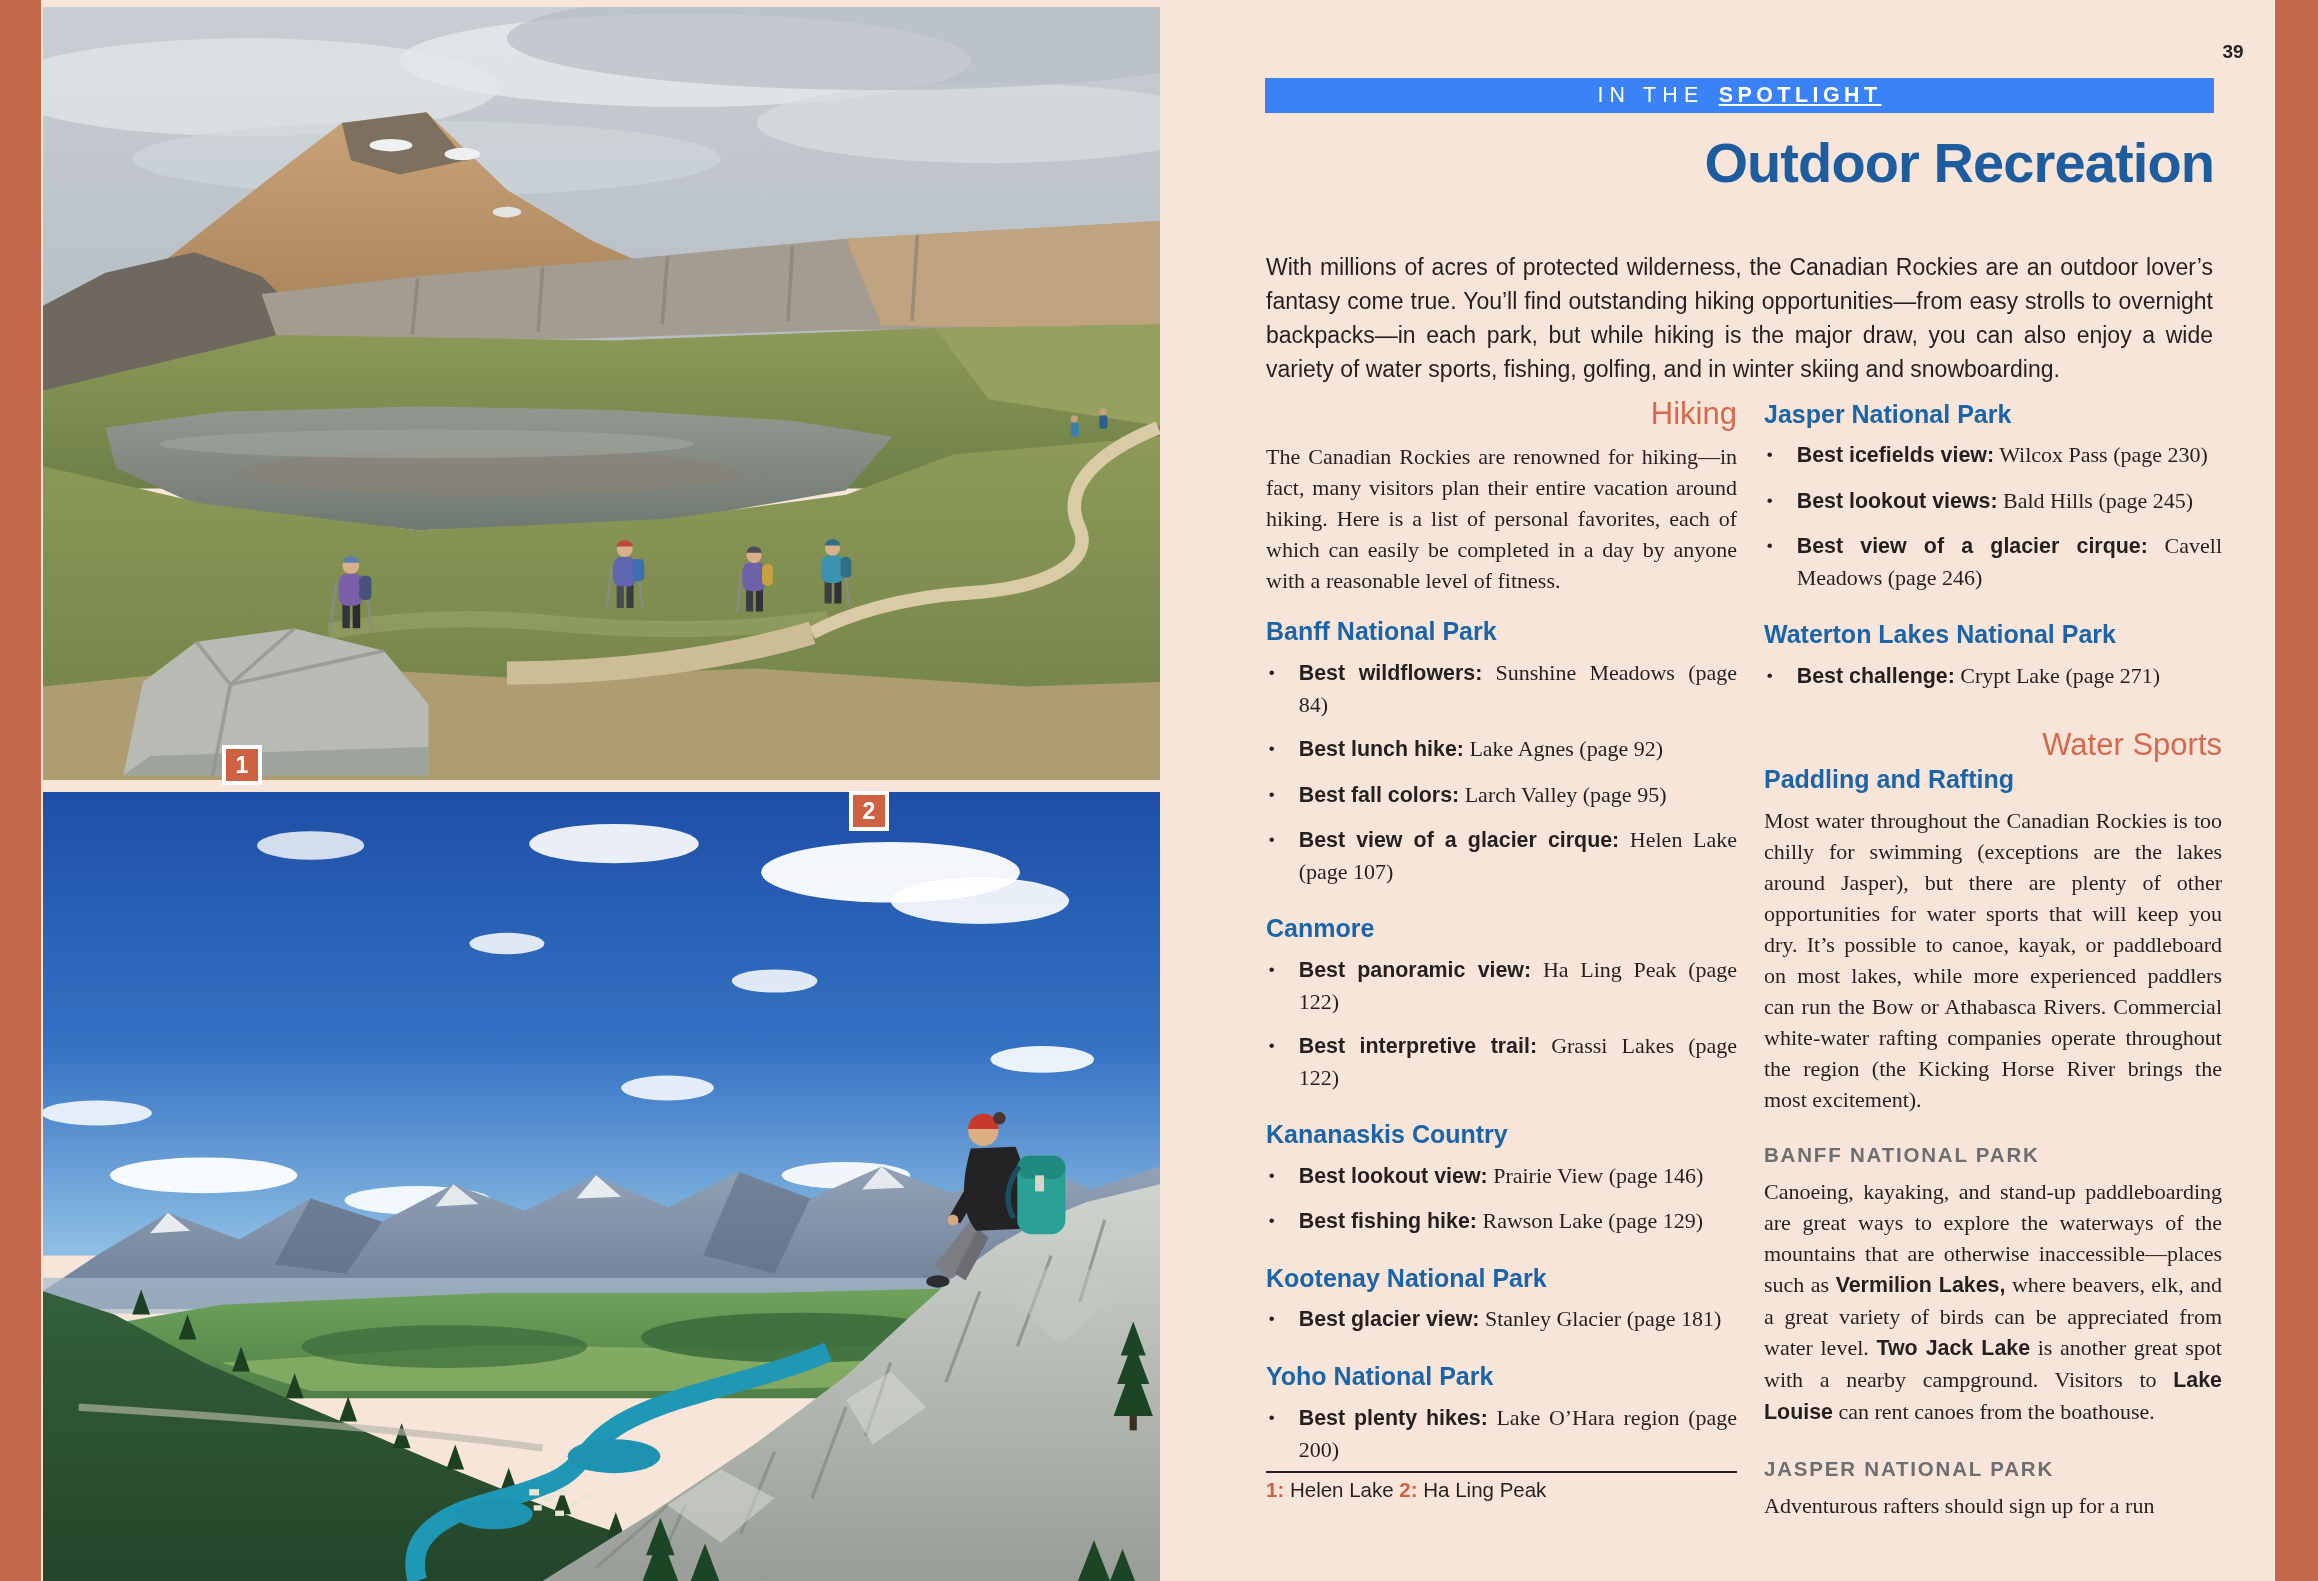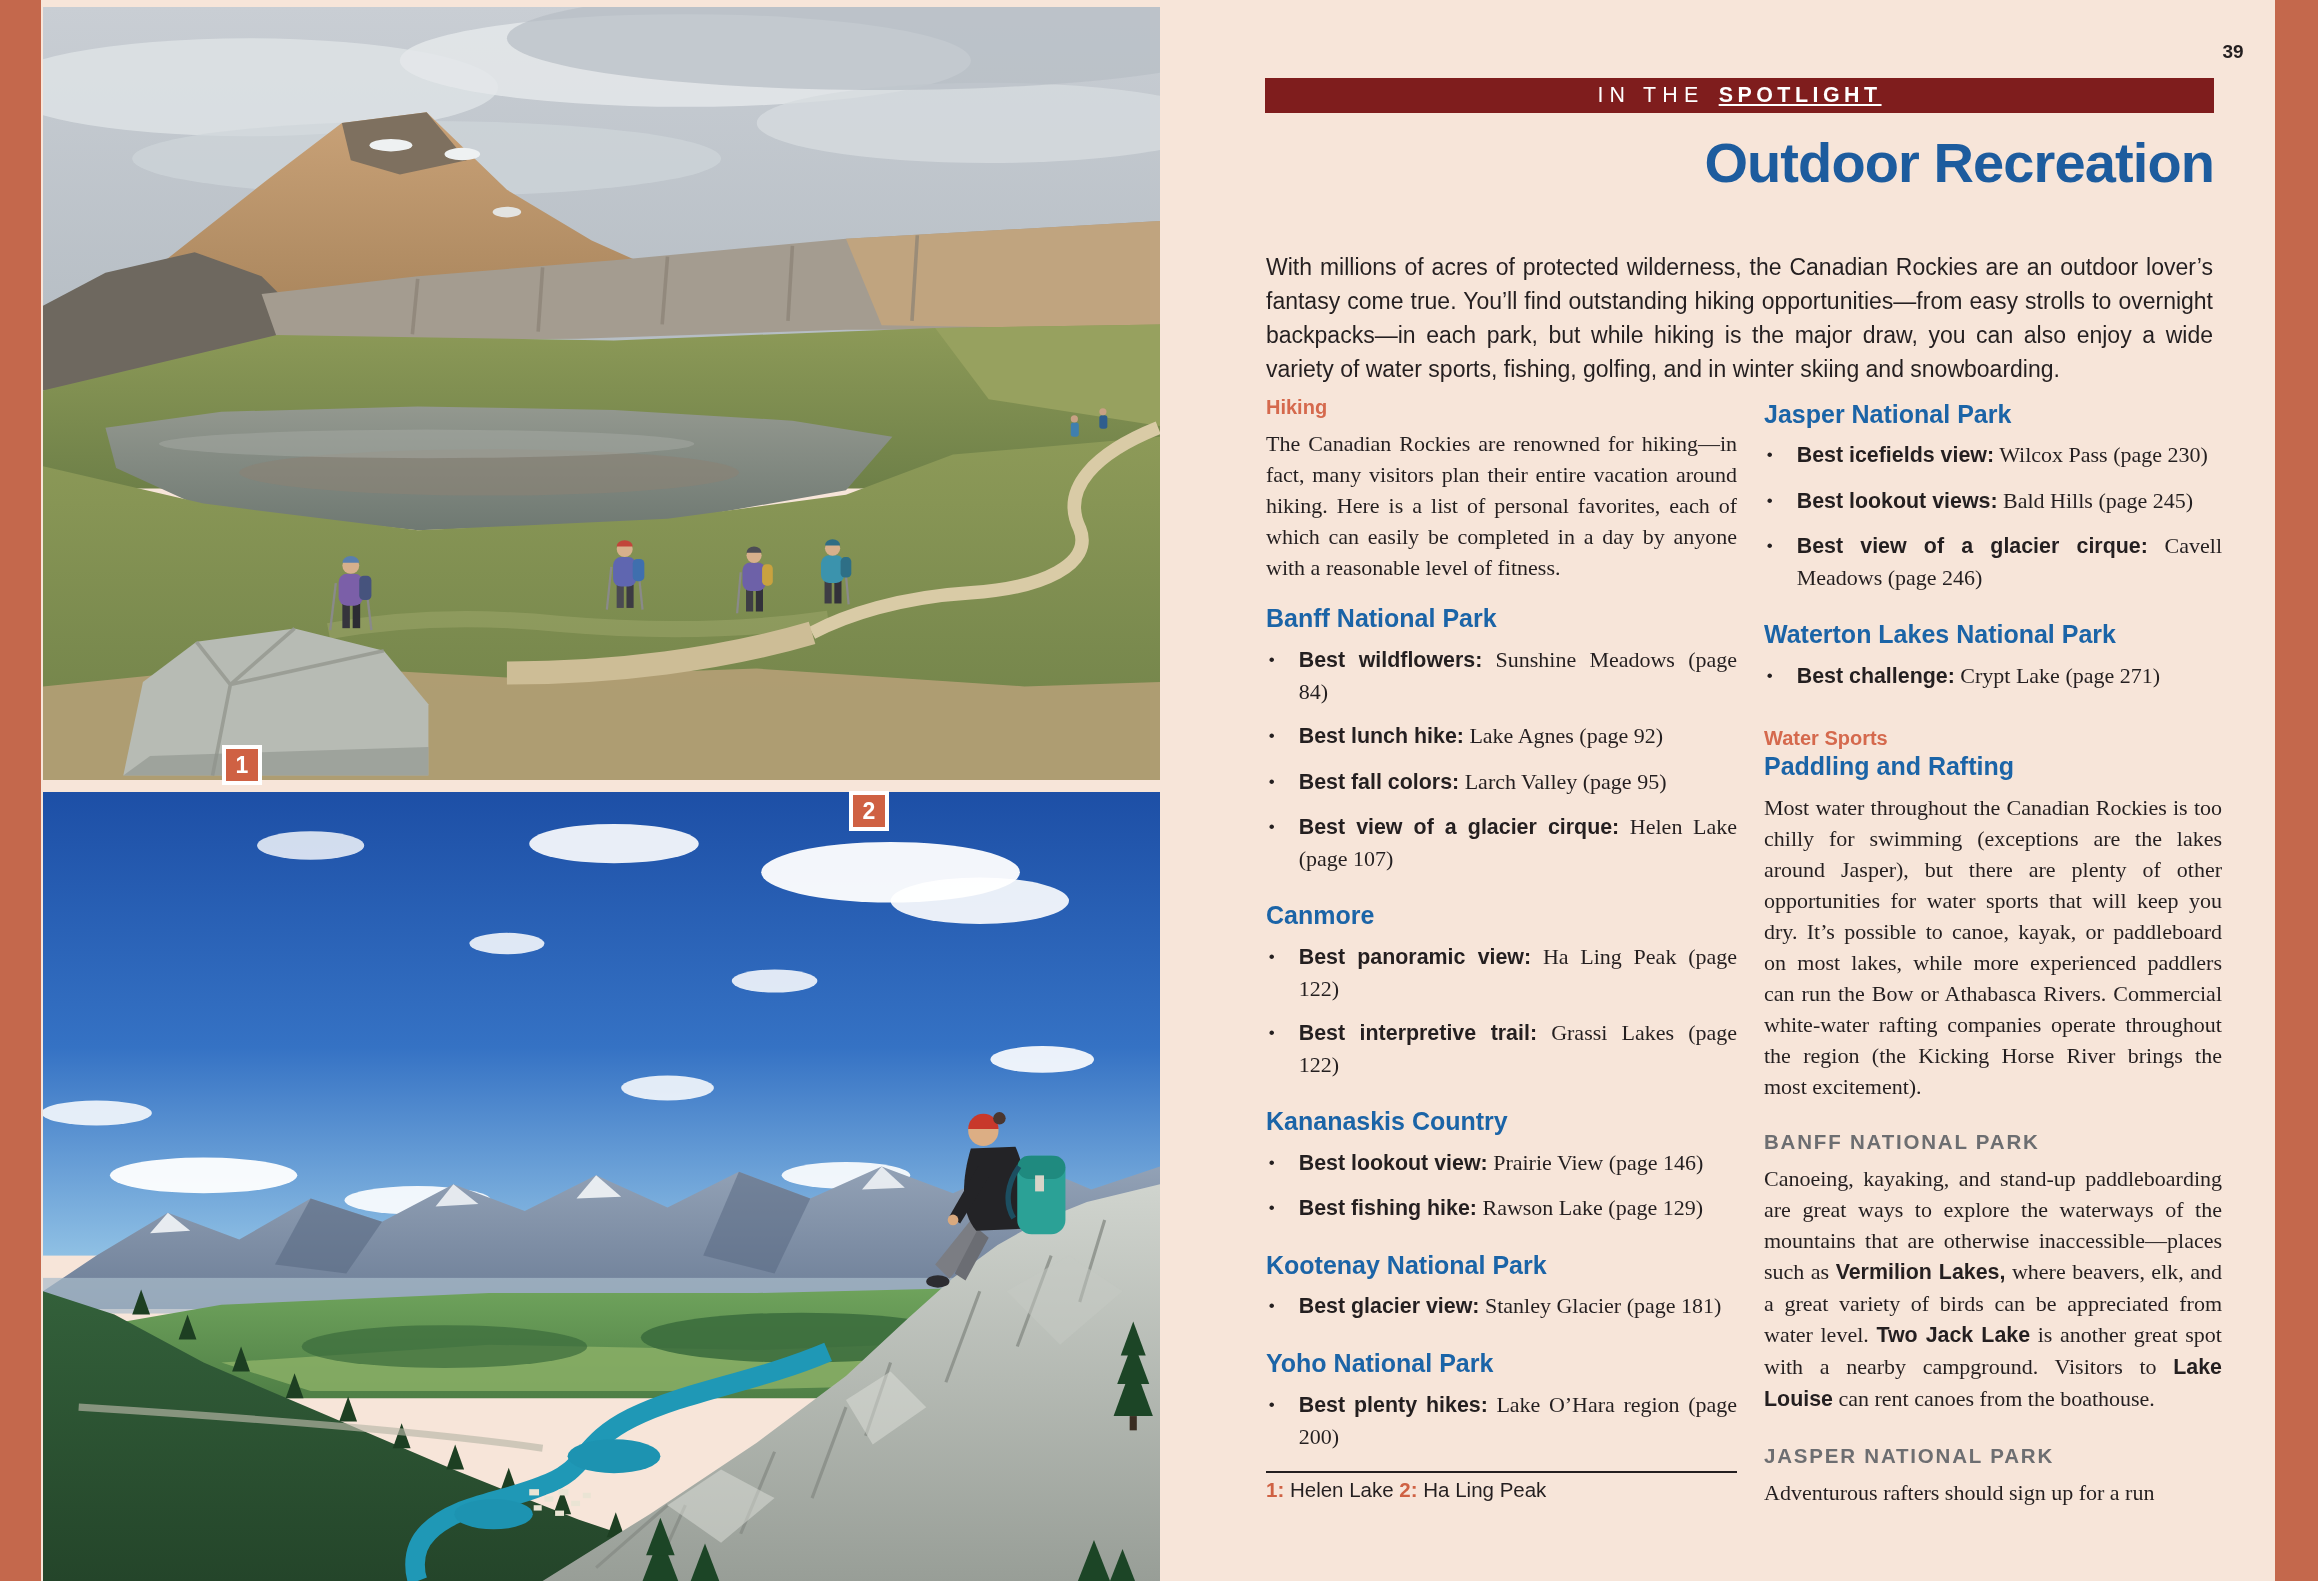--- a/index.html
+++ b/index.html
@@ -12,32 +12,32 @@
   .photo svg{display:block;width:100%;height:100%;}
   #photo1{top:7.1px;height:773px;}
   #photo2{top:792px;height:789px;}
   .badge{position:absolute;box-sizing:border-box;width:40px;height:40px;border:4.5px solid #fff;
          background:#cf6143;color:#fff;font-weight:700;font-size:23px;display:flex;
          align-items:center;justify-content:center;z-index:5;}
   #badge1{left:222px;top:745px;}
   #badge2{left:849px;top:791px;}
   .pagenum{position:absolute;left:2201px;top:41px;width:64px;text-align:center;
            font-size:19px;font-weight:700;}
-  .banner{position:absolute;left:1265px;top:78px;width:949px;height:35px;background:#7f1d1d;
+  .banner{position:absolute;left:1265px;top:78px;width:949px;height:35px;background:#3b82f6;
           color:#fff;display:flex;align-items:center;justify-content:center;font-size:21.4px;}
   .banner .k1{font-weight:400;letter-spacing:6.2px;margin-right:14.3px;}
   .banner .k2{font-weight:700;letter-spacing:4.5px;text-decoration:underline;}
   .title{position:absolute;left:1265px;top:130px;width:949px;text-align:right;
          font-size:56px;font-weight:700;color:#1d5c9e;letter-spacing:-0.9px;}
   .intro{position:absolute;left:1266px;top:227px;width:947px;font-size:23px;
          line-height:34px;text-align:justify;}
   .col{position:absolute;top:396px;}
   #colL{left:1266px;width:471px;height:1067px;overflow:hidden;}
   #colR{left:1764px;width:458px;height:1185px;overflow:hidden;}
-  .feature{font-size:20px;font-weight:700;color:#d5694d;margin:0 0 9px;}
+  .feature{font-size:31px;font-weight:400;color:#d5694d;margin:0 0 9px;text-align:right;}
   .feature-mt{margin-top:30px;margin-bottom:1.8px;}
   .park{font-size:25px;font-weight:700;color:#1b64a7;margin:21.4px 0 10.7px;}
   .park-first{margin-top:3.6px;}
   .park-tight{margin-top:2px;}
   .serif{font-family:"Liberation Serif",serif;font-size:22px;line-height:31px;text-align:justify;}
   p.serif{margin:0 0 5.4px;}
   .bullet{display:flex;margin:0 0 8px;}
   .dot{width:30px;flex:none;font-size:17px;line-height:31px;padding-left:2.7px;}
   .dot::before{content:"\2022";}
   .btxt{margin:0;flex:1;}

